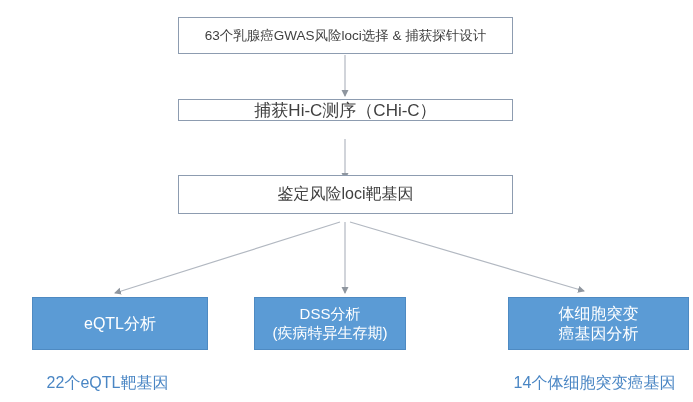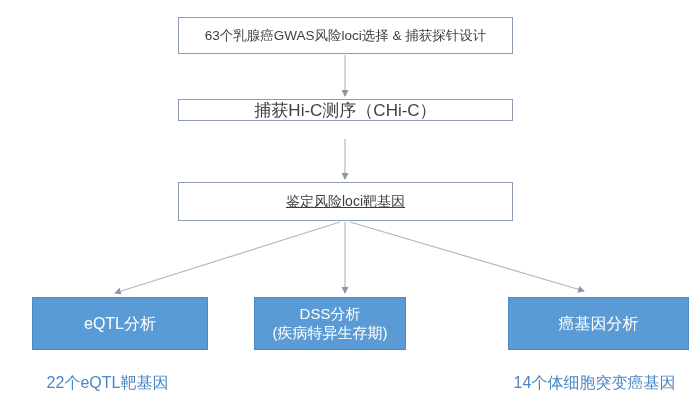--- a/index.html
+++ b/index.html
@@ -20,21 +20,21 @@
     border-radius: 0;
     background: #ffffff;
     display: flex;
     align-items: center;
     justify-content: center;
     color: #3f3f3f;
     text-align: center;
   }
   .flow-box-1 { top: 17px;  height: 37px; font-size: 13.5px; }
   .flow-box-2 { top: 99px;  height: 22px; font-size: 17px; font-weight: 500; }
-  .flow-box-3 { top: 182px; height: 39px; font-size: 14px; font-weight: 500; text-decoration: underline; }
+  .flow-box-3 { top: 175px; height: 39px; font-size: 16px; font-weight: 500; }
   .arrow-layer {
     position: absolute;
     top: 0; left: 0;
     width: 693px; height: 402px;
     pointer-events: none;
   }
   .branch-box {
     position: absolute;
     top: 297px;
     height: 53px;
@@ -103,20 +103,21 @@
   <div class="branch-box branch-box-1">
     <span>eQTL分析</span>
   </div>
 
   <div class="branch-box branch-box-2">
     <span>DSS分析</span>
     <span>(疾病特异生存期)</span>
   </div>
 
   <div class="branch-box branch-box-3">
+    <span>体细胞突变</span>
     <span>癌基因分析</span>
   </div>
 
   <div class="result-label result-label-1">
     <span>22个eQTL靶基因</span>
   </div>
 
 
   <div class="result-label result-label-3">
     <span>14个体细胞突变癌基因</span>

